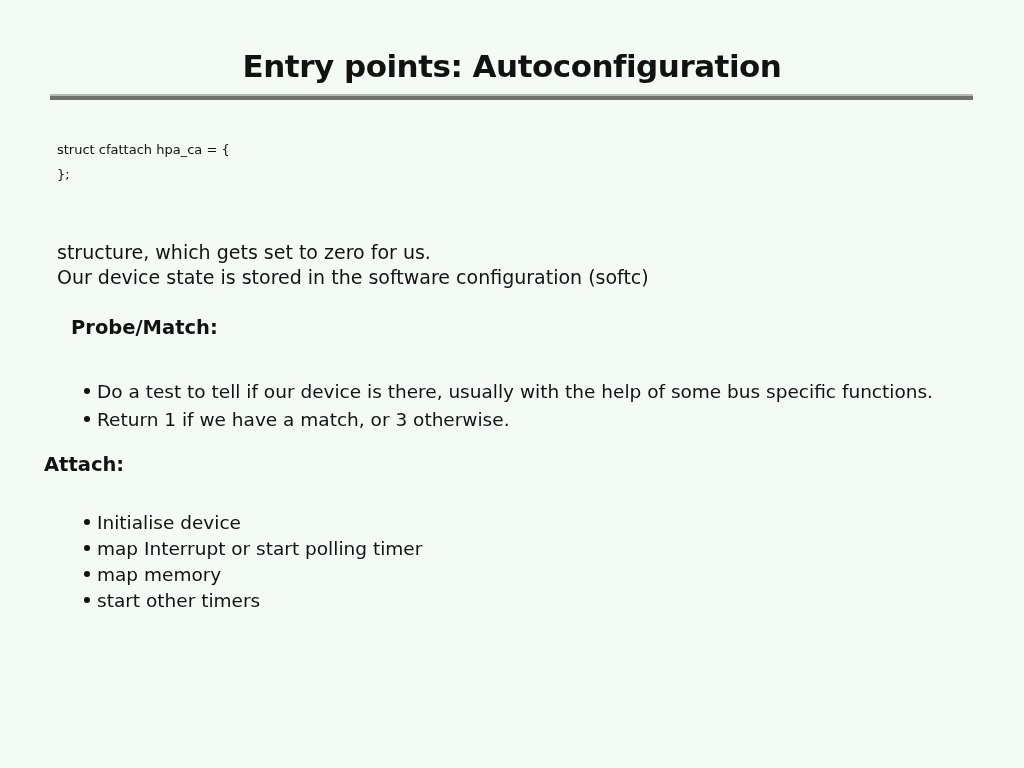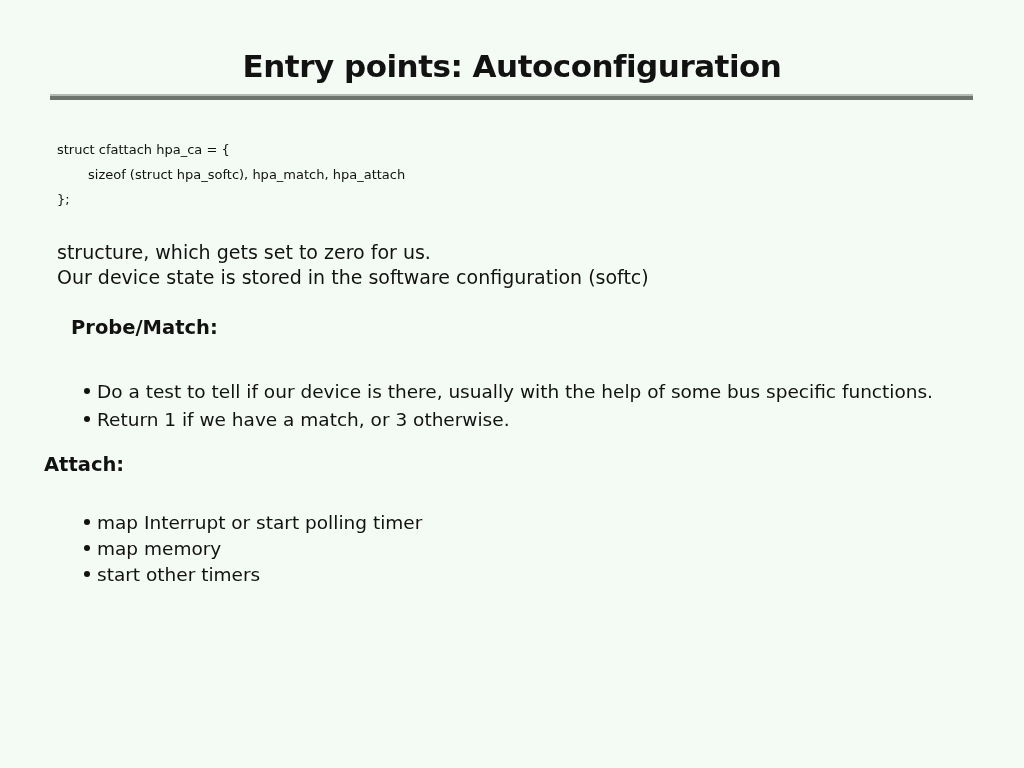--- a/index.html
+++ b/index.html
@@ -79,21 +79,20 @@
 </head>
 <body>
 
 <div class="slide">
 
   <div class="title">Entry points: Autoconfiguration</div>
   <div class="rule"></div>
 
   <div class="code">
     <div>struct cfattach hpa_ca = {</div>
-    <div class="indent">sizeof (struct hpa_softc), hpa_match, hpa_attach</div>
     <div>};</div>
   </div>
 
   <div class="para">
     <div>structure, which gets set to zero for us.</div>
     <div>Our device state is stored in the software configuration (softc)</div>
   </div>
 
   <div class="section-heading heading-1">Probe/Match:</div>
 
@@ -106,20 +105,24 @@
       <span class="dot"></span>
       <span class="bullet-text">Return 1 if we have a match, or 3 otherwise.</span>
     </div>
   </div>
 
   <div class="section-heading heading-2">Attach:</div>
 
   <div class="bullet-list list-2">
     <div class="bullet-row">
       <span class="dot"></span>
+      <span class="bullet-text">Initialise device</span>
+    </div>
+    <div class="bullet-row">
+      <span class="dot"></span>
       <span class="bullet-text">map Interrupt or start polling timer</span>
     </div>
     <div class="bullet-row">
       <span class="dot"></span>
       <span class="bullet-text">map memory</span>
     </div>
     <div class="bullet-row">
       <span class="dot"></span>
       <span class="bullet-text">start other timers</span>
     </div>

